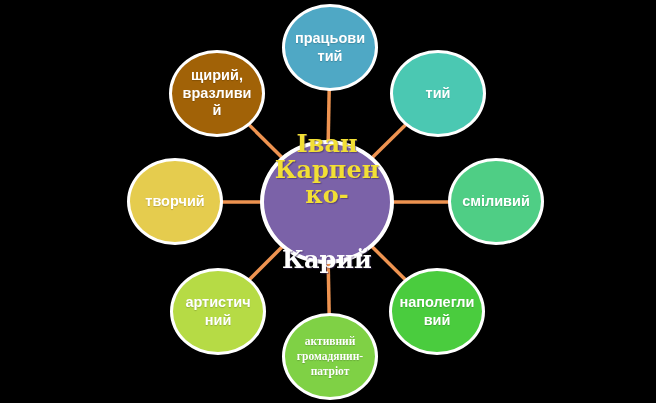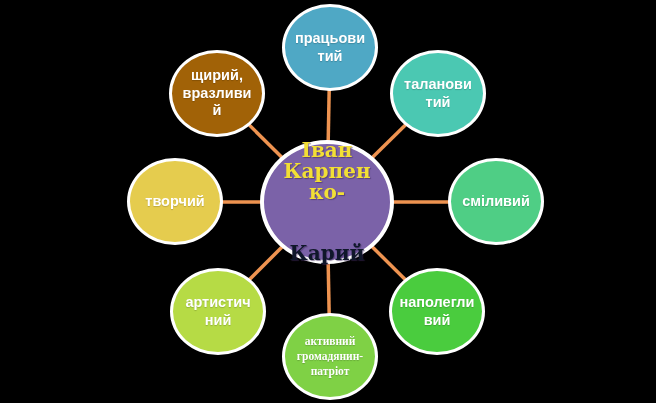--- a/index.html
+++ b/index.html
@@ -58,21 +58,21 @@
     height: 124px;
     border: 4px solid #ffffff;
     border-radius: 50%;
     display: flex;
     flex-direction: column;
     align-items: center;
     justify-content: center;
     text-align: center;
     font-family: "DejaVu Serif", "Liberation Serif", serif;
     font-weight: bold;
-    font-size: 20px;
+    font-size: 24px;
     line-height: 1.06;
     text-shadow: 1px 1px 1px rgba(60,40,90,0.55);
   }
   
   #node-hardworking      { left: 282px; top: 4px;   }
   #node-talented         { left: 390px; top: 50px;  }
   #node-brave            { left: 448px; top: 158px; }
   #node-persistent       { left: 389px; top: 268px; }
   #node-active-citizen   { left: 282px; top: 313px; }
   #node-artistic         { left: 170px; top: 268px; }
@@ -92,30 +92,29 @@
     <line x1="327" y1="202" x2="330" y2="357" stroke-width="3.5" stroke="#EE9350"></line>
     <line x1="327" y1="202" x2="218" y2="311" stroke-width="3.5" stroke="#EE9350"></line>
     <line x1="327" y1="202" x2="175" y2="202" stroke-width="3.5" stroke="#EE9350"></line>
     <line x1="327" y1="202" x2="217" y2="93" stroke-width="3.5" stroke="#EE9350"></line>
   </svg>
 
   <div id="center-node" style="background-color: rgb(123, 98, 168);">
     <span class="line" style="color: rgb(242, 223, 53);">Іван</span>
     <span class="line" style="color: rgb(242, 223, 53);">Карпен</span>
     <span class="line" style="color: rgb(242, 223, 53);">ко-</span>
-    <span class="line" style="color: #0f172a; margin-top: 40px;">Карий</span>
+    <span class="line" style="color: #ffffff; margin-top: 40px;">Карий</span>
   </div>
 
   <div class="node" id="node-hardworking" style="background-color: rgb(79, 168, 197);">
     <span class="line">працьови</span>
     <span class="line">тий</span>
   </div>
 
   <div class="node" id="node-talented" style="background-color: rgb(75, 200, 178);">
-    <span class="line">таланови</span>
     <span class="line">тий</span>
   </div>
 
   <div class="node" id="node-brave" style="background-color: rgb(79, 206, 133);">
     <span class="line">сміливий</span>
   </div>
 
   <div class="node" id="node-persistent" style="background-color: rgb(74, 204, 62);">
     <span class="line">наполегли</span>
     <span class="line">вий</span>

